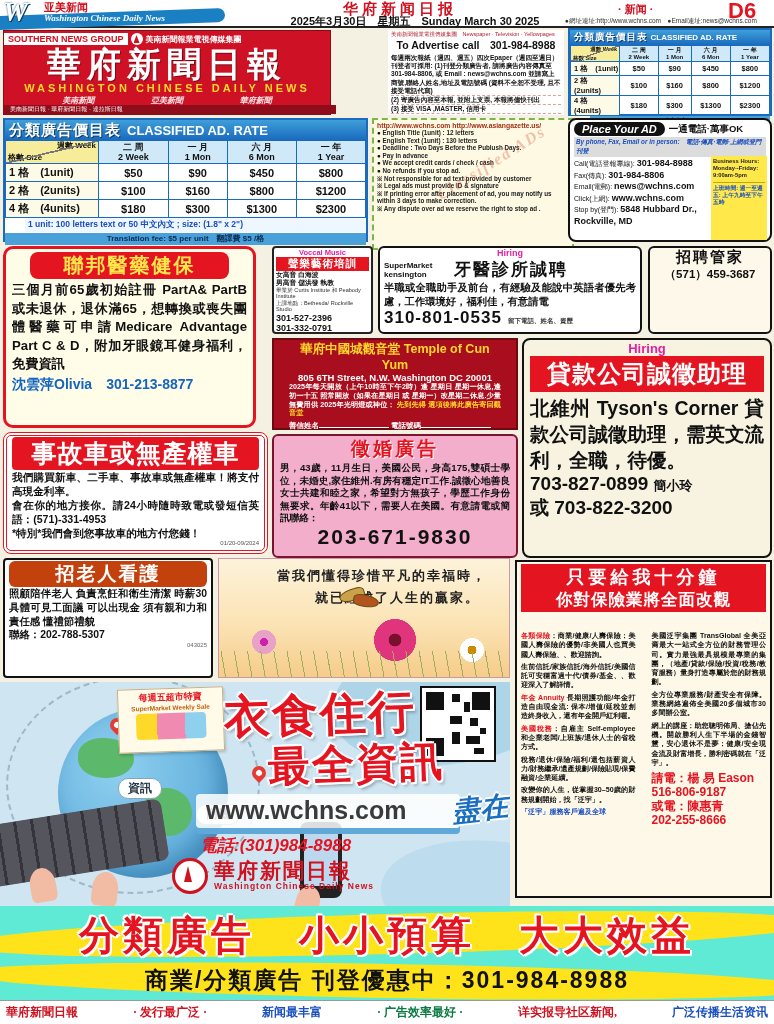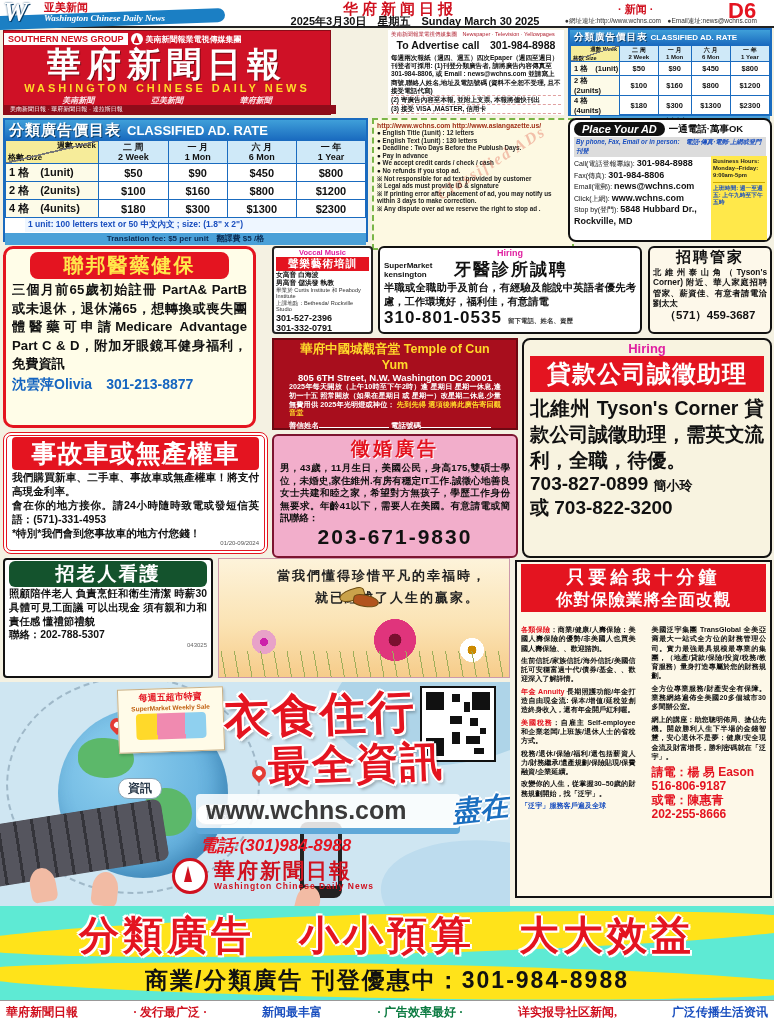--- a/index.html
+++ b/index.html
@@ -148,21 +148,21 @@
   .car-body{font-weight:bold;font-size:10.6px;line-height:14px;text-align:justify;}
   .car-code{font-size:6px;color:#555;text-align:right;}
 
   #marriage{left:272px;top:434px;width:246px;height:124px;background:#f2aecb;border:2px solid #7c1430;border-radius:6px;padding:0 6px;}
   .mar-title{color:#e41420;font-weight:900;font-size:19px;text-align:center;letter-spacing:3px;
         text-shadow:1px 1px 0 #fff;}
   .mar-body{font-weight:bold;font-size:9.6px;line-height:12.6px;text-align:justify;}
   .mar-phone{font-weight:900;font-size:21px;text-align:center;letter-spacing:2px;}
 
   #caregiver{left:3px;top:558px;width:210px;height:120px;background:#fff;border:2px solid #111;border-radius:4px;padding:1px 4px;}
-  .cg-title{background:#14532d;color:#fff;font-weight:900;font-size:19px;text-align:center;border-radius:6px;letter-spacing:2px;}
+  .cg-title{background:#c2410c;color:#fff;font-weight:900;font-size:19px;text-align:center;border-radius:6px;letter-spacing:2px;}
   .cg-body{font-weight:bold;font-size:10.4px;line-height:13.8px;text-align:justify;}
   .cg-code{font-size:6px;color:#666;text-align:right;}
 
   #quote{left:218px;top:558px;width:292px;height:120px;border:1px solid #c9a;
         background:linear-gradient(180deg,#fdf3da 0%,#fbe3b4 55%,#f6cc8a 100%);overflow:hidden;}
   .q-line{font:bold 13px "Liberation Serif",serif;color:#222;letter-spacing:2px;}
   .q1{margin:8px 0 0 58px;}
   .q2{margin:4px 0 0 96px;}
   .flower{position:absolute;border-radius:50%;}
   .f1{left:150px;top:58px;width:52px;height:46px;background:radial-gradient(circle at 50% 50%,#7a1030 0 18%,#e0347c 19% 60%,transparent 61%);}
@@ -172,21 +172,21 @@
         background:repeating-linear-gradient(80deg,transparent 0 6px,#9fae5a 6px 7px,transparent 7px 13px);}
   .bfly{position:absolute;left:120px;top:28px;width:40px;height:26px;}
   .bfly::before,.bfly::after{content:"";position:absolute;background:#caa24a;border:1px solid #6b4b12;}
   .bfly::before{left:0;top:2px;width:24px;height:10px;border-radius:60% 40% 40% 60%;transform:rotate(-18deg);}
   .bfly::after{left:14px;top:8px;width:24px;height:10px;border-radius:40% 60% 60% 40%;transform:rotate(10deg);background:#b2541e;}
 
   #insurance{left:515px;top:560px;width:257px;height:338px;background:#fdf8e8;border:2px solid #111;padding:2px 4px;}
   .ins-banner{background:#e41420;color:#fff;font-weight:900;text-align:center;padding:2px 0;line-height:22px;}
   .ins-banner .l1{font-size:18px;letter-spacing:4px;}
   .ins-banner .l2{font-size:16.5px;letter-spacing:1px;}
-  .ins-cols{display:flex;gap:16px;margin-top:14px;}
+  .ins-cols{display:flex;gap:16px;margin-top:20px;}
   .ins-col{width:50%;}
   .ins-p{margin:0 0 3px 0;font-size:7.1px;line-height:9.3px;font-weight:bold;text-align:justify;}
   .ins-p .lead{color:#e41420;}
   .ins-p.blue{color:#1a4fbf;}
   .ins-contact div{color:#e41420;font-weight:900;font-size:12px;line-height:14px;}
 
   
   #promo{left:0;top:682px;width:510px;height:224px;background:#cfe6f2;overflow:hidden;}
   .orbit{position:absolute;left:6px;top:-6px;width:250px;height:214px;border:2px dashed #9fb8c8;border-radius:50%;}
   .globe{position:absolute;left:58px;top:26px;width:170px;height:170px;border-radius:50%;
@@ -450,21 +450,20 @@
     </div>
     <div class="den-body">半職或全職助手及前台，有經驗及能說中英語者優先考慮，工作環境好，福利佳，有意請電</div>
     <div class="den-phrow">
       <span class="den-phone">310-801-0535</span>
       <span class="den-note">留下電話、姓名、資歷</span>
     </div>
   </div>
 
   <div class="abs" id="housekeeper">
     <div class="hk-title">招聘管家</div>
-    <div class="hk-body">北維州泰山角（Tyson's Corner) 附近、華人家庭招聘管家、薪資佳、有意者請電洽劉太太</div>
     <div class="hk-phone">（571）459-3687</div>
   </div>
 
   <div class="abs" id="temple">
     <div class="tp-title">華府中國城觀音堂 Temple of Cun Yum</div>
     <div class="tp-addr">805 6TH Street, N.W. Washington DC 20001</div>
     <div class="tp-body">
       <span>2025年每天開放（上午10時至下午2時）逢 星期日 星期一休息,逢 初一十五 照常開放（如果在星期日 或 星期一）改星期二休息.少量無費用供 2025年光明燈或神位：</span>
       <span class="hl">先到先得 選項後將此廣告寄回觀音堂</span>
     </div>

